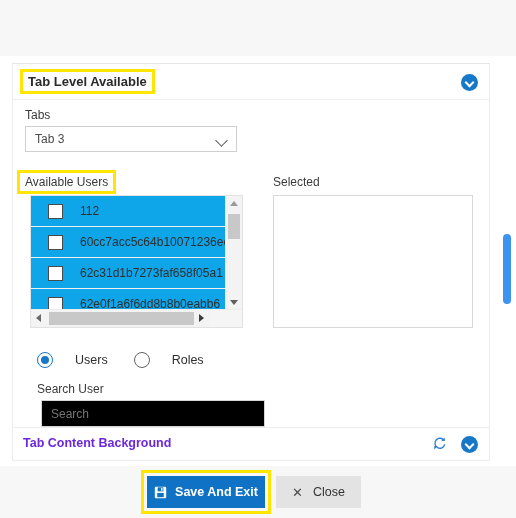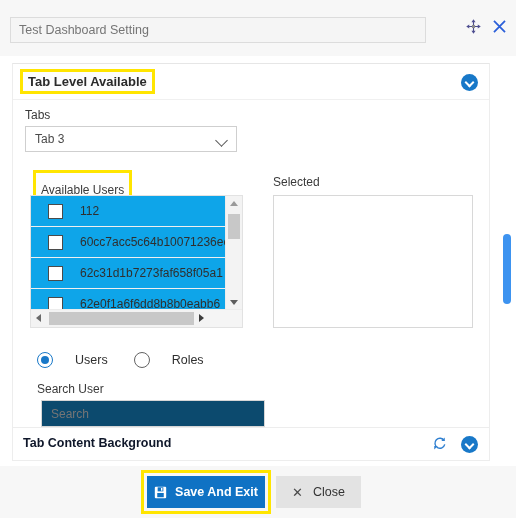--- a/index.html
+++ b/index.html
@@ -169,22 +169,22 @@
     width: 4px; height: 8px;
     border-right: 2px solid #ffffff;
     border-bottom: 2px solid #ffffff;
     transform: rotate(40deg);
   }
   .share-label { font-size: 12.5px; color: #2f2f2f; }
 
   
   #avail-label {
     position: absolute;
-    left: 23px; top: 109px;
-    padding: 10px 5px;
+    left: 7px; top: 109px;
+    padding: 2px 5px;
     font-size: 12px;
     color: #3a3a3a;
     background: #fdfdfd;
   }
   #selected-label {
     position: absolute;
     left: 260px; top: 111px;
     font-size: 12px;
     color: #3a3a3a;
   }
@@ -344,21 +344,21 @@
   }
   .rd-off { border: 1.6px solid #636363; }
   .rd-label { font-size: 12.5px; color: #2f2f2f; }
 
   #search-user-label { position: absolute; left: 24px; top: 318px; }
   .search-input {
     position: absolute;
     left: 28px; top: 336px;
     width: 224px; height: 27px;
     box-sizing: border-box;
-    background: #0c4a6e;
+    background: #000000;
     border: 1px solid #d6d6d6;
     font-family: "Liberation Sans", sans-serif;
     font-size: 12px;
     color: #9a9a9a;
     padding: 0 9px;
     outline: none;
   }
 
   
   .sec2 {
@@ -366,21 +366,21 @@
     left: 0; bottom: 0;
     width: 100%; height: 32px;
     border-top: 1px solid #ededed;
     background: #ffffff;
   }
   .sec2-title {
     position: absolute;
     left: 10px; top: 8px;
     font-size: 12.5px;
     font-weight: bold;
-    color: #0f172a;
+    color: #6d28d9;
   }
   #refresh-icon {
     position: absolute;
     right: 42px; top: 8px;
     width: 15px; height: 15px;
     cursor: pointer;
   }
   #sec2-chev { right: 11px; top: 8px; }
 
   
@@ -446,40 +446,20 @@
     gap: 10px;
     cursor: pointer;
   }
   .x-glyph { font-size: 13px; color: #4a4a4a; }
 </style>
 </head>
 <body>
 
 <div class="window">
 
-  <div class="titlebar">
-    <input class="title-input" type="text" placeholder="Test Dashboard Setting" style="">
-    <div class="win-icons">
-      <svg class="ic-move" viewBox="0 0 20 20">
-        <g fill="none" stroke="#4d4d8f" stroke-width="1.3">
-          <path d="M10 3 V17 M3 10 H17"></path>
-        </g>
-        <g fill="#4d4d8f">
-          <path d="M10 1.5 L12.4 5 H7.6 Z"></path>
-          <path d="M10 18.5 L7.6 15 H12.4 Z"></path>
-          <path d="M1.5 10 L5 7.6 V12.4 Z"></path>
-          <path d="M18.5 10 L15 12.4 V7.6 Z"></path>
-        </g>
-        <rect x="8.2" y="8.2" width="3.6" height="3.6" fill="#8a8a8a"></rect>
-      </svg>
-      <svg class="ic-close" viewBox="0 0 20 20">
-        <path d="M3.5 3.5 L16.5 16.5 M16.5 3.5 L3.5 16.5" stroke="#2b5fd9" stroke-width="2.1" fill="none"></path>
-      </svg>
-    </div>
-  </div>
 
   <div class="body-area">
 
     <div class="panel">
 
       <div class="sec-header">
         <div class="sec-title hl">Tab Level Available</div>
         <div class="chev-circle" id="sec1-chev"></div>
       </div>
 

